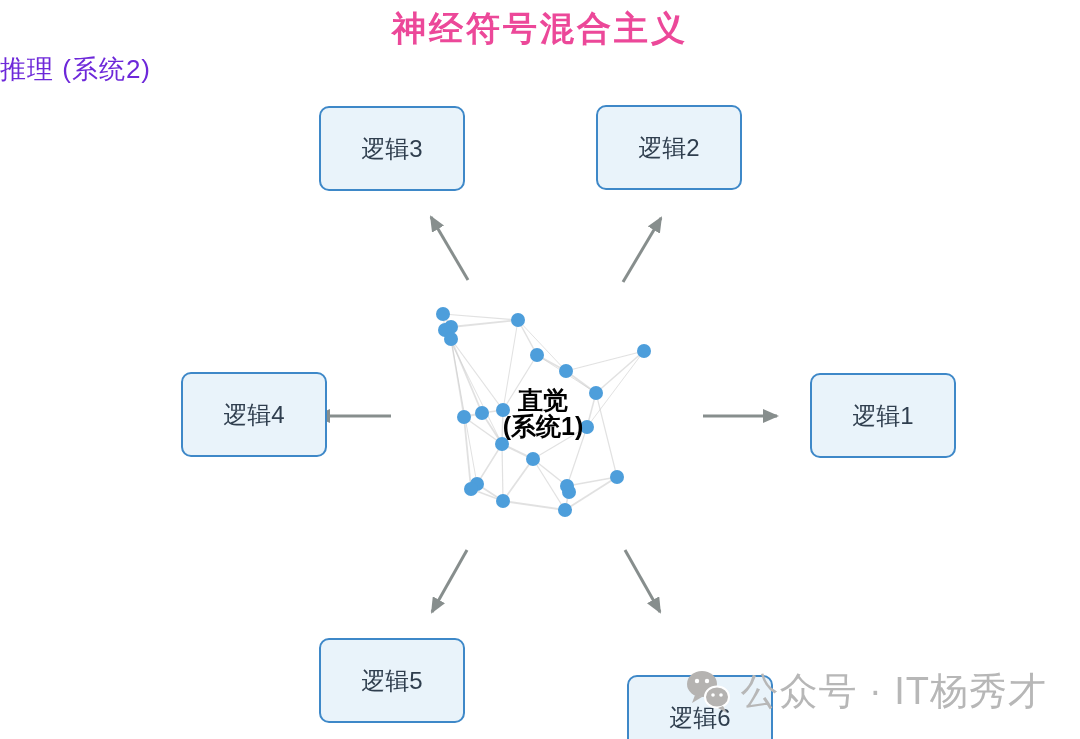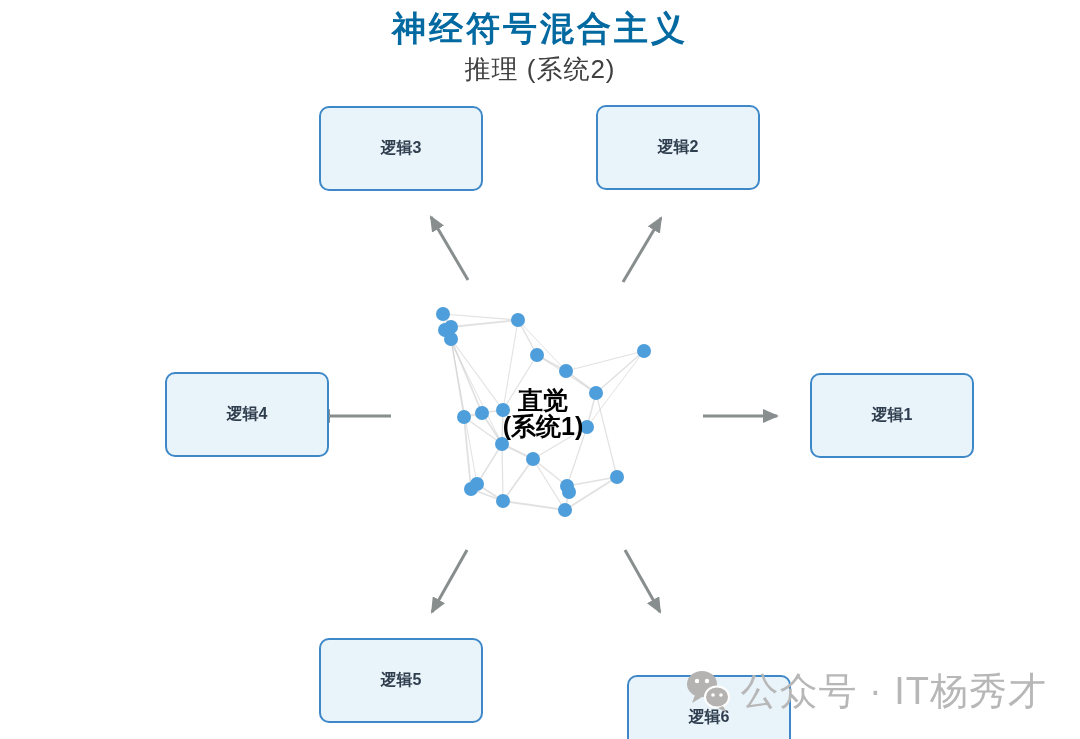--- a/index.html
+++ b/index.html
@@ -2,36 +2,36 @@
 <html><head>
 <meta charset="utf-8">
 <style>
   html,body{margin:0;padding:0;background:#fff;}
   .canvas{
     position:relative;width:1080px;height:739px;background:#ffffff;overflow:hidden;
     font-family:"Liberation Sans","DejaVu Sans",sans-serif;
   }
   .title{
     position:absolute;top:6px;left:0;right:0;text-align:center;
-    font-size:34px;font-weight:700;color:#0369a1;letter-spacing:3px;
+    font-size:34px;font-weight:700;color:#ec4899;letter-spacing:3px;
   }
   .subtitle{
-    position:absolute;top:52px;left:0;right:0;text-align:center;
-    font-size:26px;font-weight:400;color:#404040;letter-spacing:1px;
+    position:absolute;top:52px;left:0;right:0;text-align:left;
+    font-size:26px;font-weight:400;color:#6d28d9;letter-spacing:1px;
   }
   #diagram-svg{position:absolute;left:0;top:0;width:1080px;height:739px;}
   .box{
-    position:absolute;width:164px;height:85px;box-sizing:border-box;
+    position:absolute;width:146px;height:85px;box-sizing:border-box;
     background:#e9f3fa;border:2.5px solid #3e88c8;border-radius:10px;
     display:flex;align-items:center;justify-content:center;
-    font-size:16px;color:#2f3e4e;font-weight:bold;
+    font-size:24px;color:#2f3e4e;
   }
   #box-logic3{left:319px;top:106px;}
   #box-logic2{left:596px;top:105px;}
-  #box-logic4{left:165px;top:372px;}
+  #box-logic4{left:181px;top:372px;}
   #box-logic1{left:810px;top:373px;}
   #box-logic5{left:319px;top:638px;text-align:right;}
   #box-logic6{left:627px;top:675px;justify-content:center;}
   .center-label{
     position:absolute;left:443px;top:387px;width:200px;text-align:center;
     font-size:25px;font-weight:700;line-height:26px;color:#000000;
   }
   .watermark{
     position:absolute;top:666px;right:33px;display:flex;align-items:center;gap:9px;
     color:#b7b7b7;font-size:38px;letter-spacing:1px;

